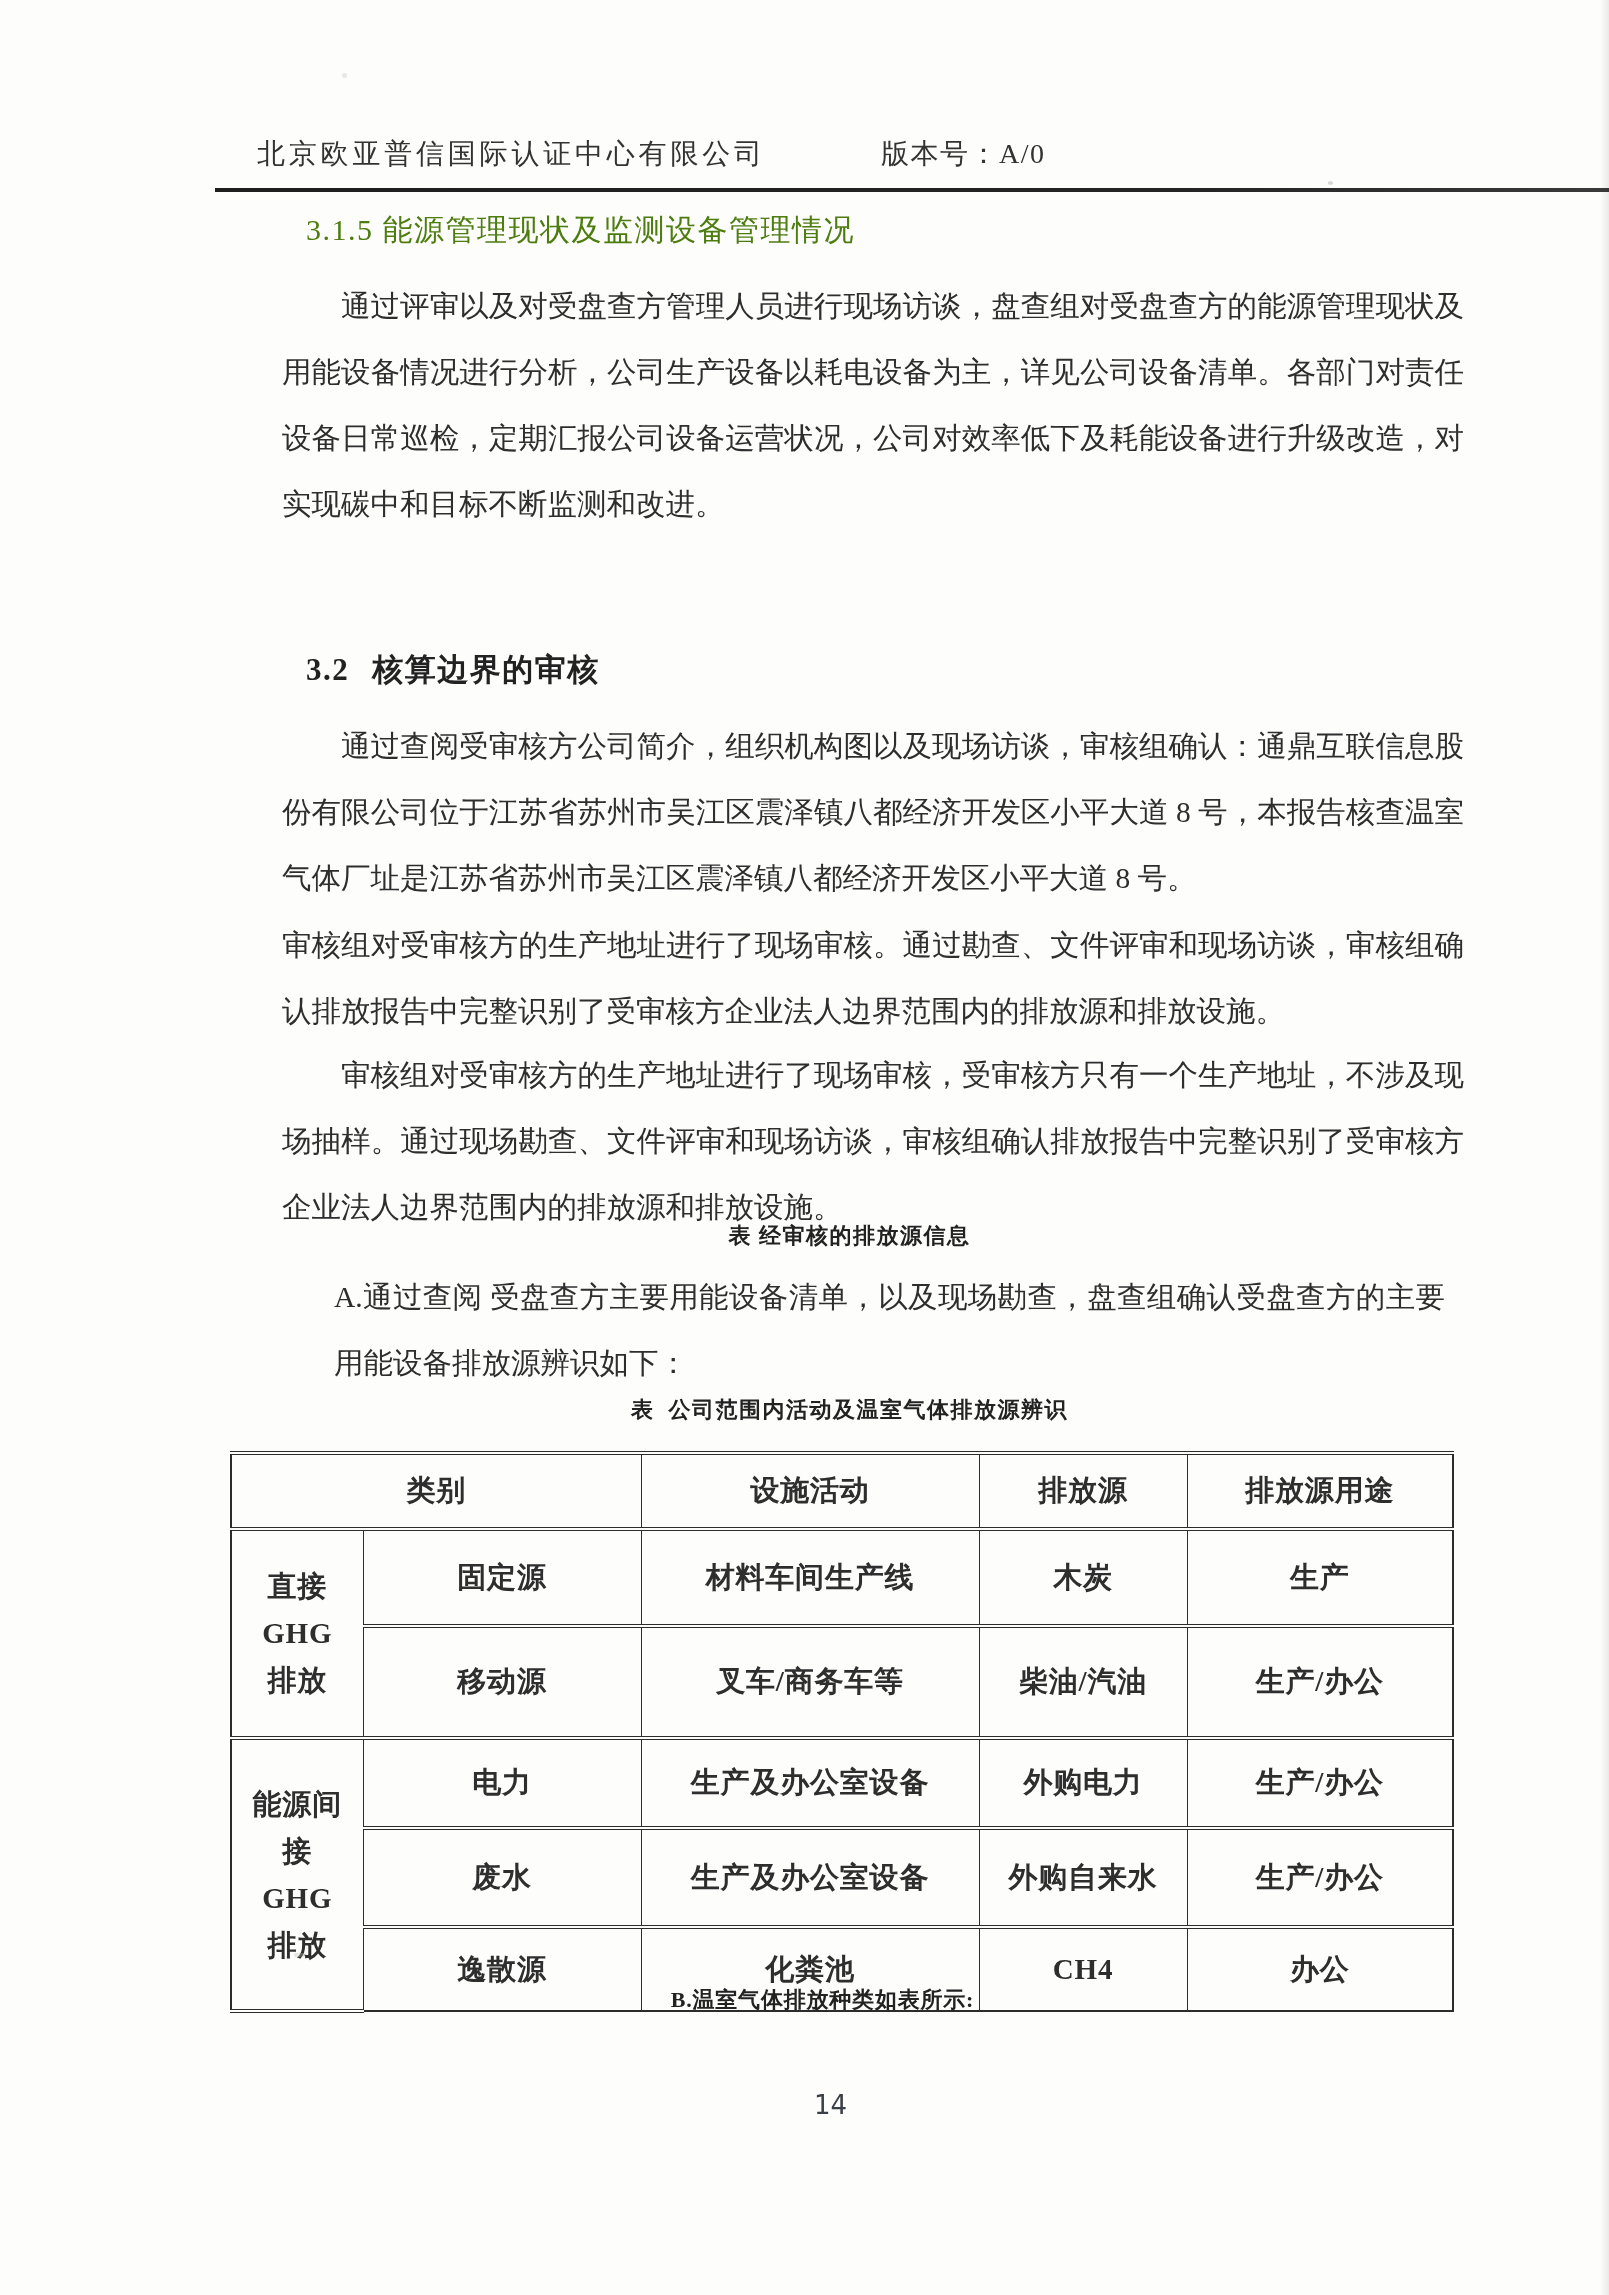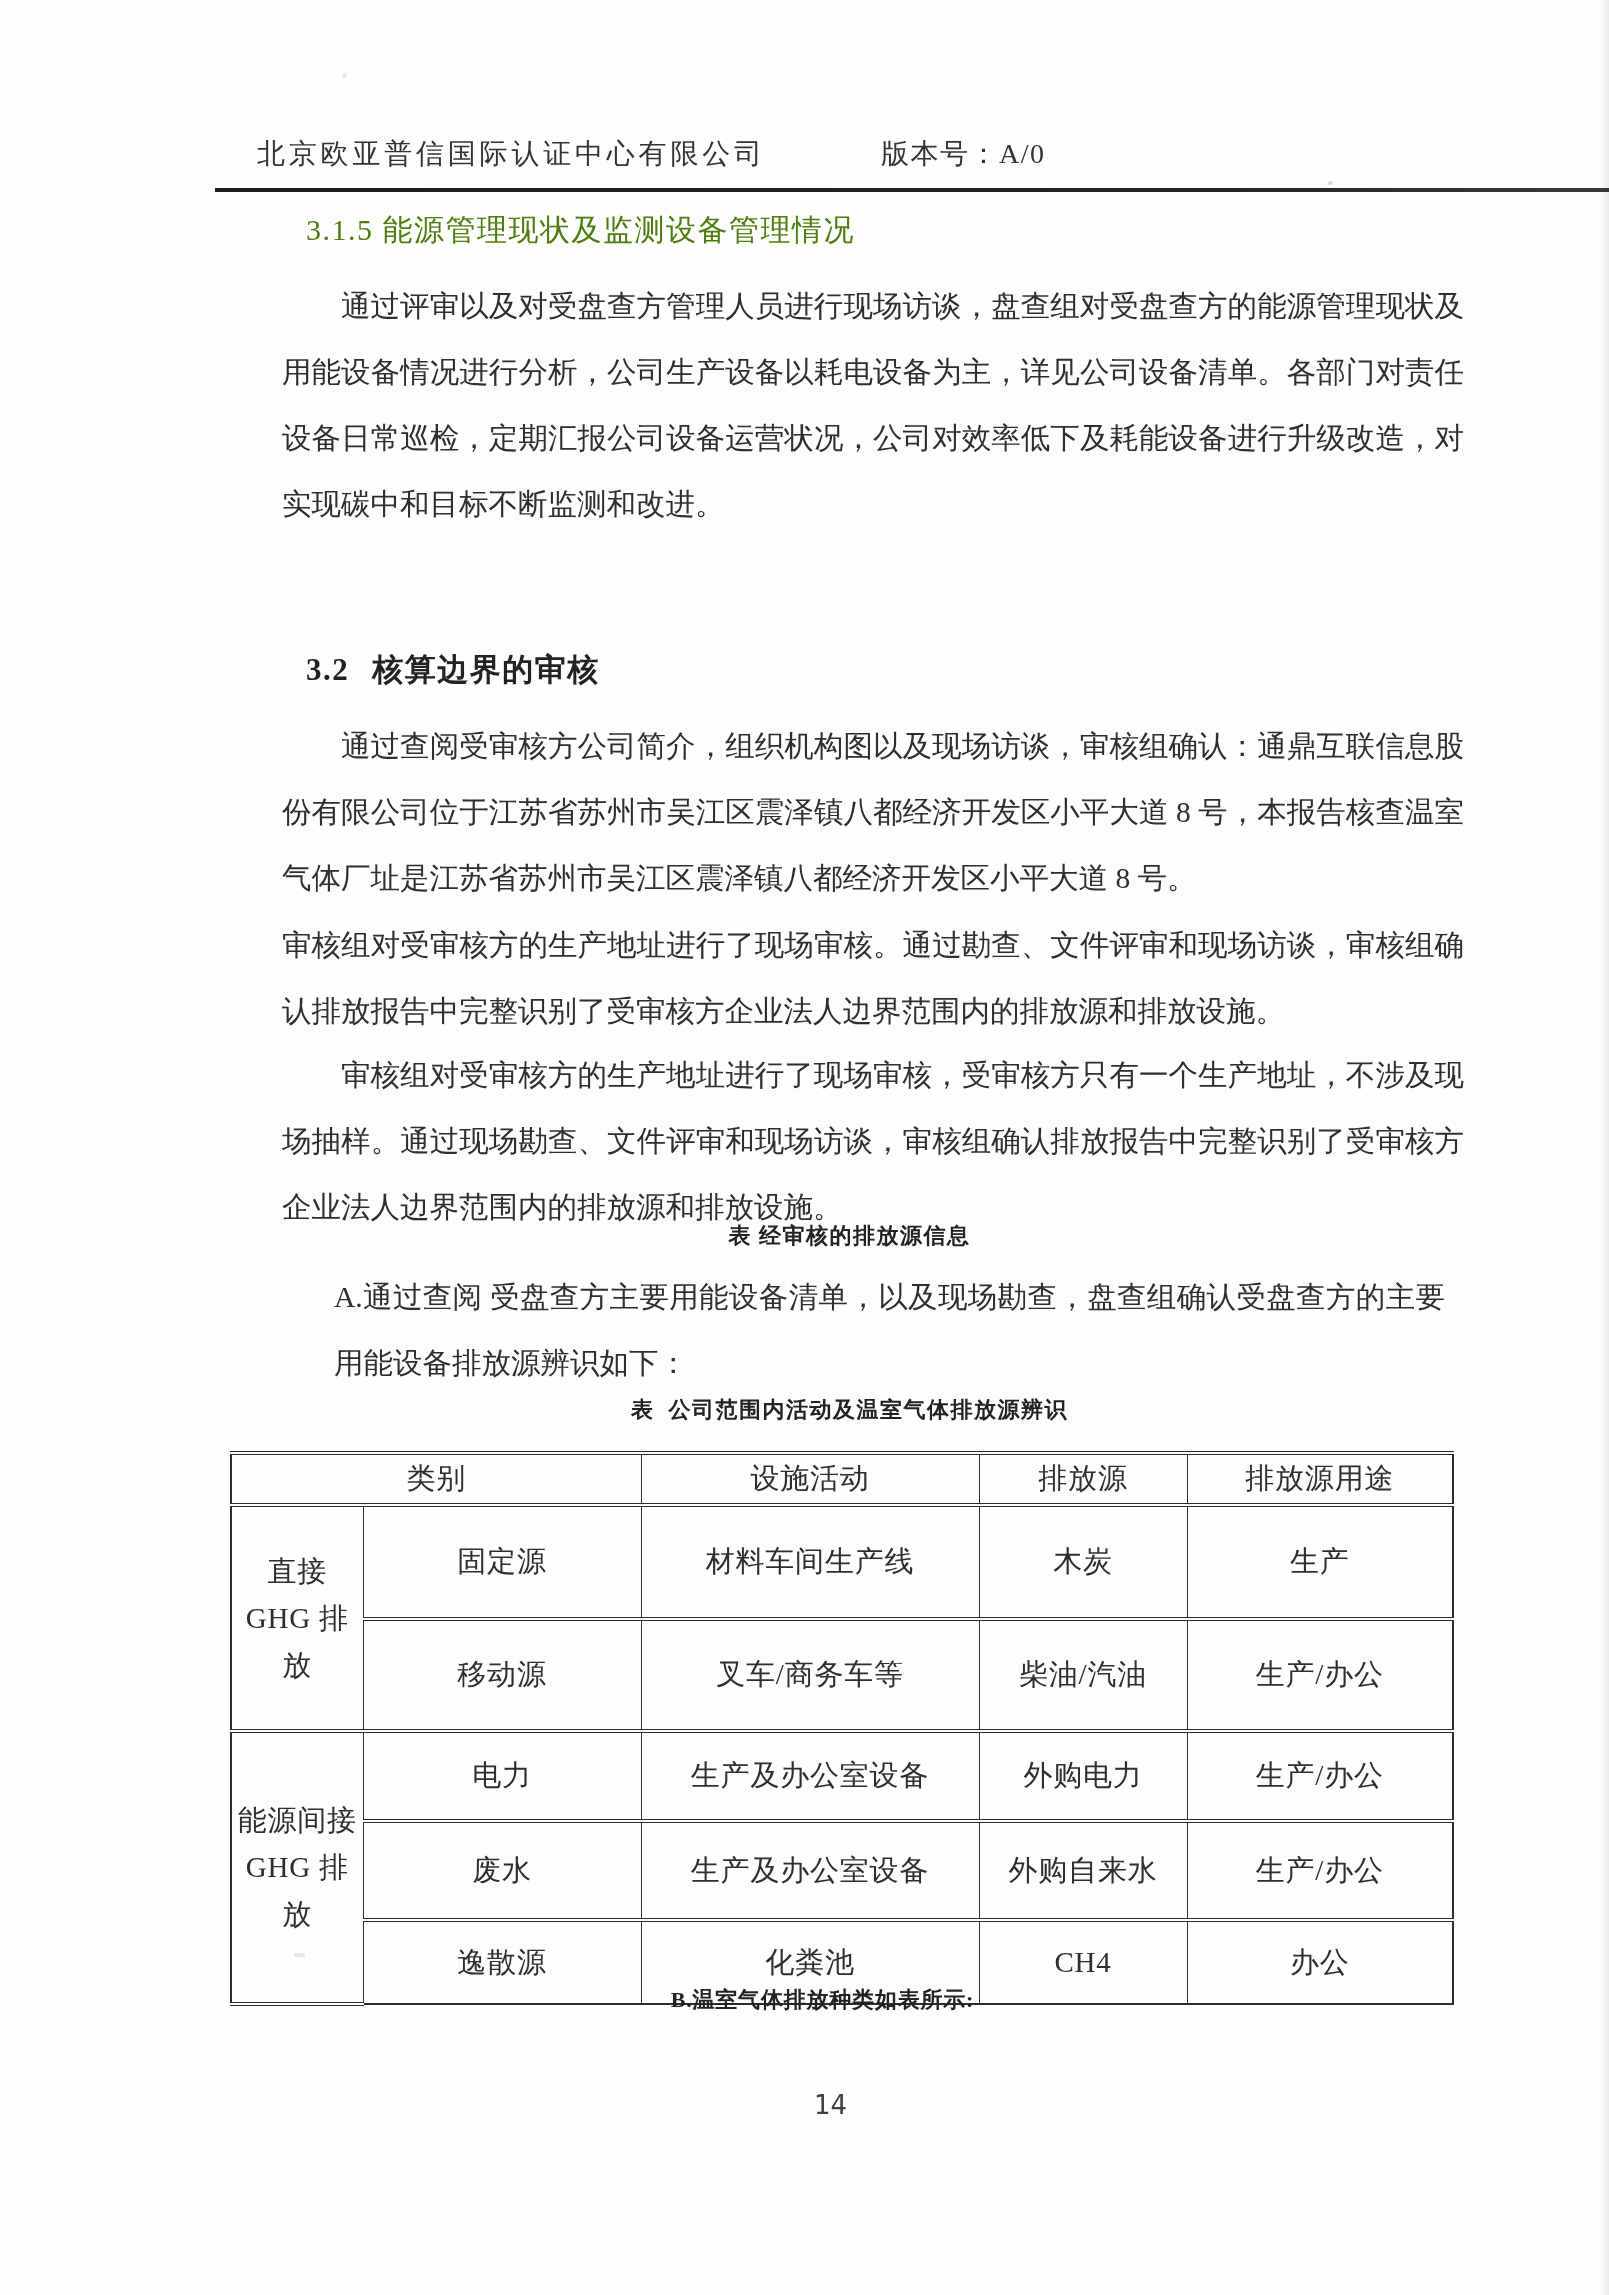--- a/index.html
+++ b/index.html
@@ -71,29 +71,29 @@
   table.ghg-table {
     position:absolute; left:230px; top:1451px;
     width:1223px;
     border-collapse:collapse; table-layout:fixed;
     border:2.3px solid #2c2c2c;
     border-top:4.6px double #2c2c2c;
   }
   table.ghg-table th, table.ghg-table td {
     border:1.5px solid #2e2e2e;
     text-align:center; vertical-align:middle;
-    font-weight:normal; font-size:29px; letter-spacing:0.8px;
-    padding:4px; color:#2e2e2e;
+    font-weight:bold; font-size:29px; letter-spacing:0.8px;
+    padding:16px; color:#2e2e2e;
     overflow:hidden;
   }
   table.ghg-table th { border-bottom:4.6px double #2c2c2c; }
   table.ghg-table td { border-bottom:4.6px double #2c2c2c; }
   table.ghg-table tr.last td { border-bottom:2.3px solid #2c2c2c; }
   tr.hrow  { height:49px; }
-  tr.r1 { height:114px; }
+  tr.r1 { height:97px; }
   tr.r2 { height:112px; }
   tr.r3 { height:90px; }
   tr.r4 { height:99px; }
   tr.r5 { height:84px; }
   td.glabel {
     font-size:27.5px; line-height:47px;
     white-space:pre-line; letter-spacing:0.8px;
   }
 
   

